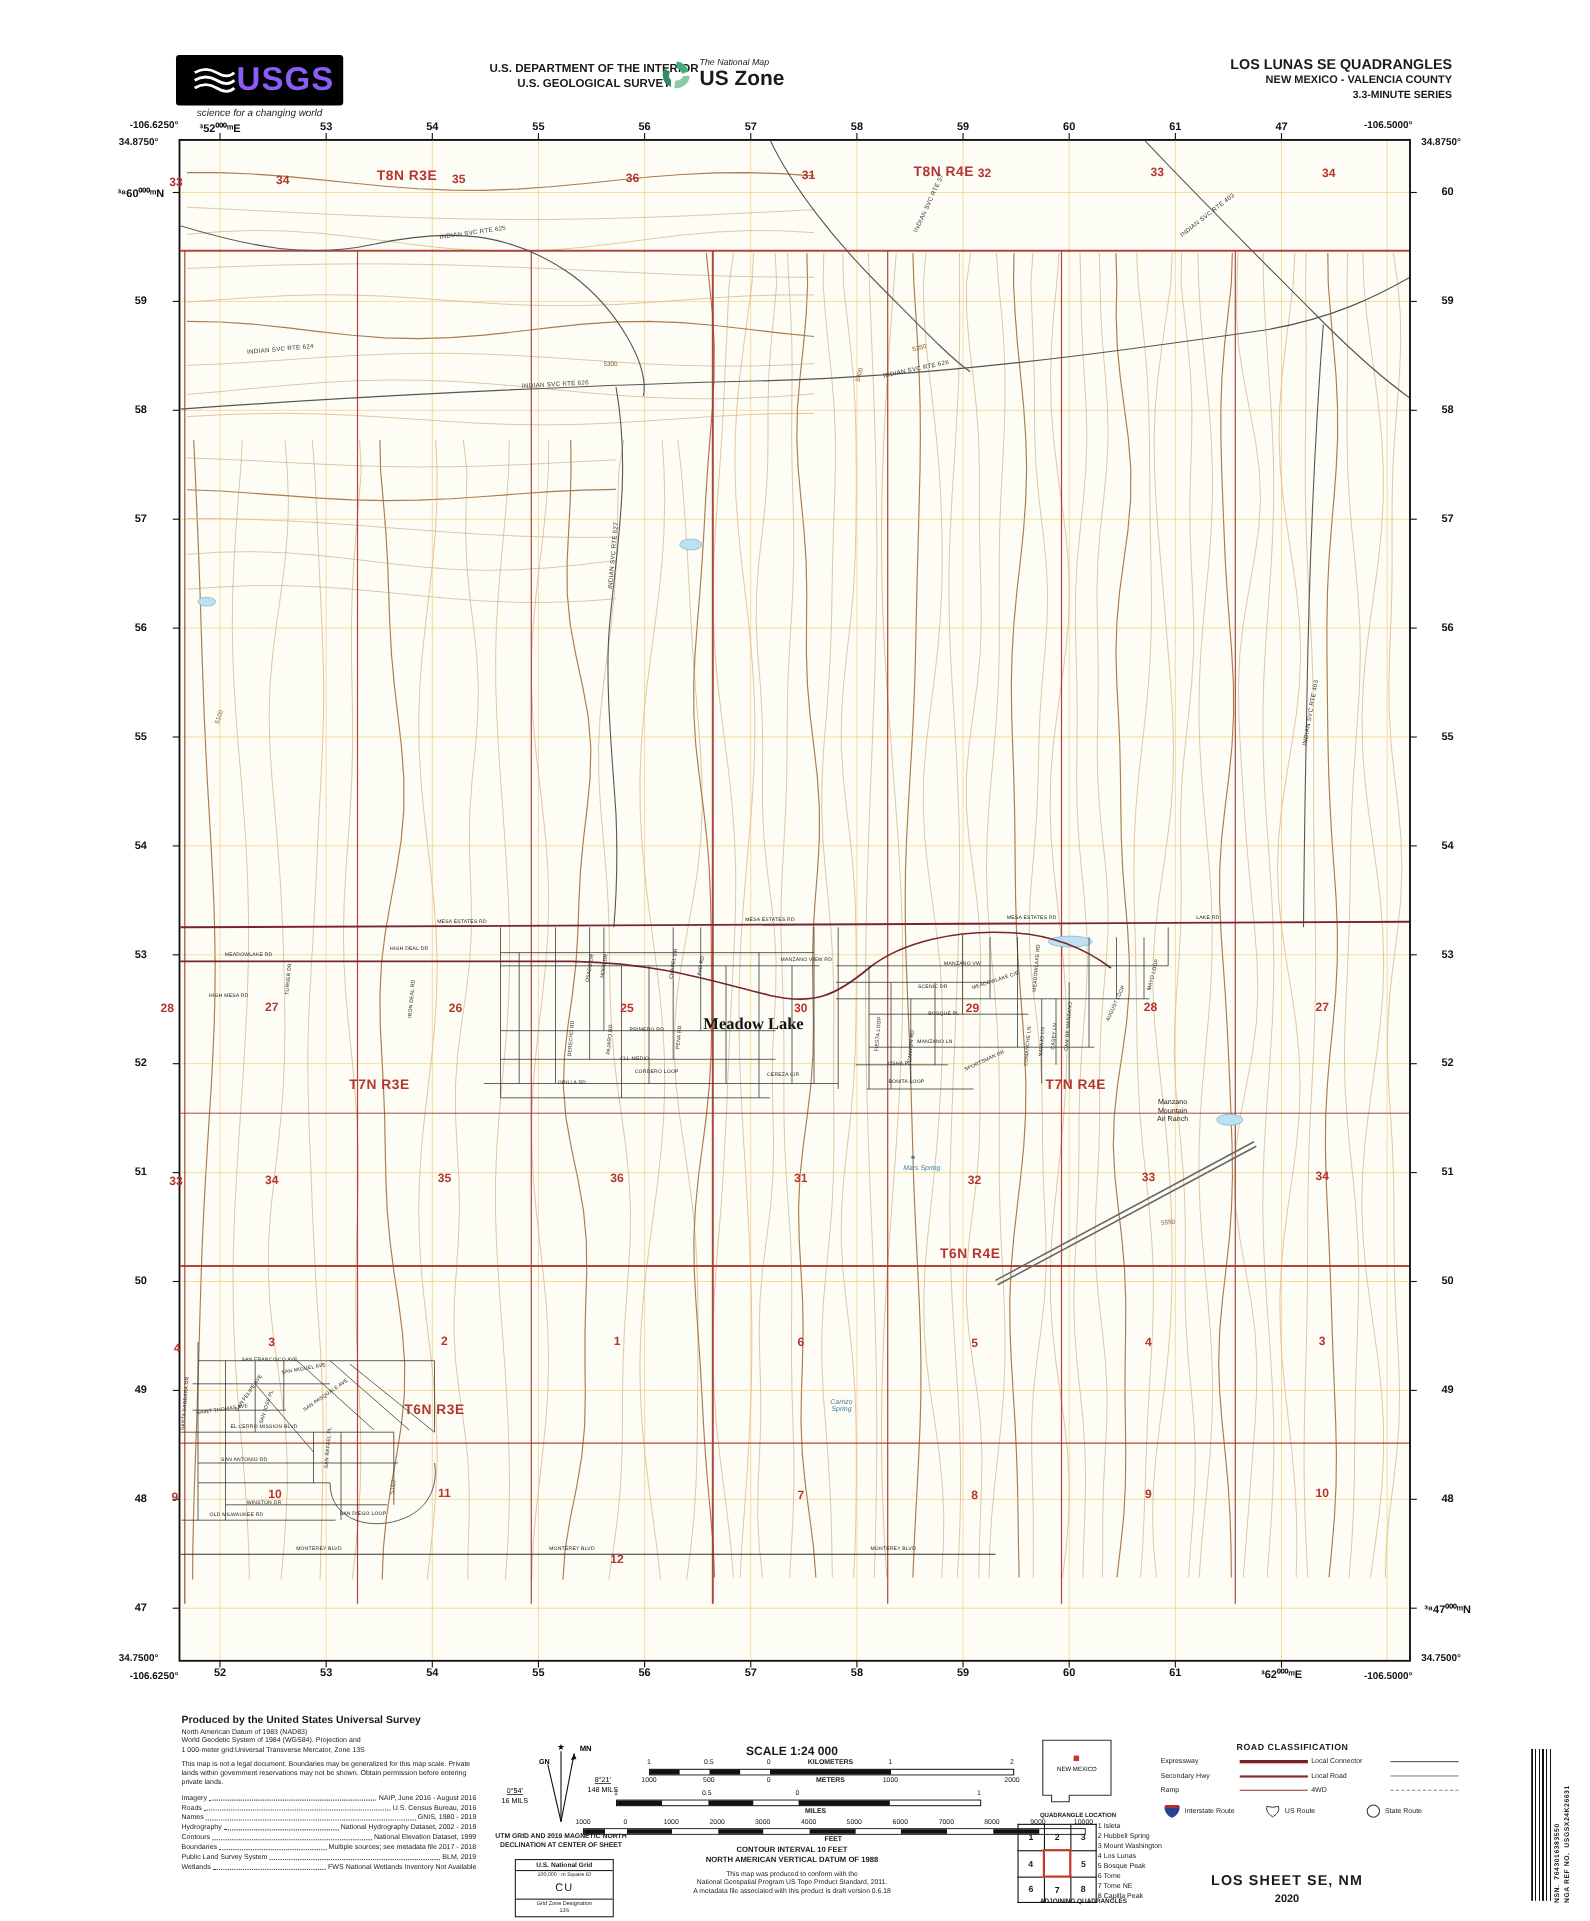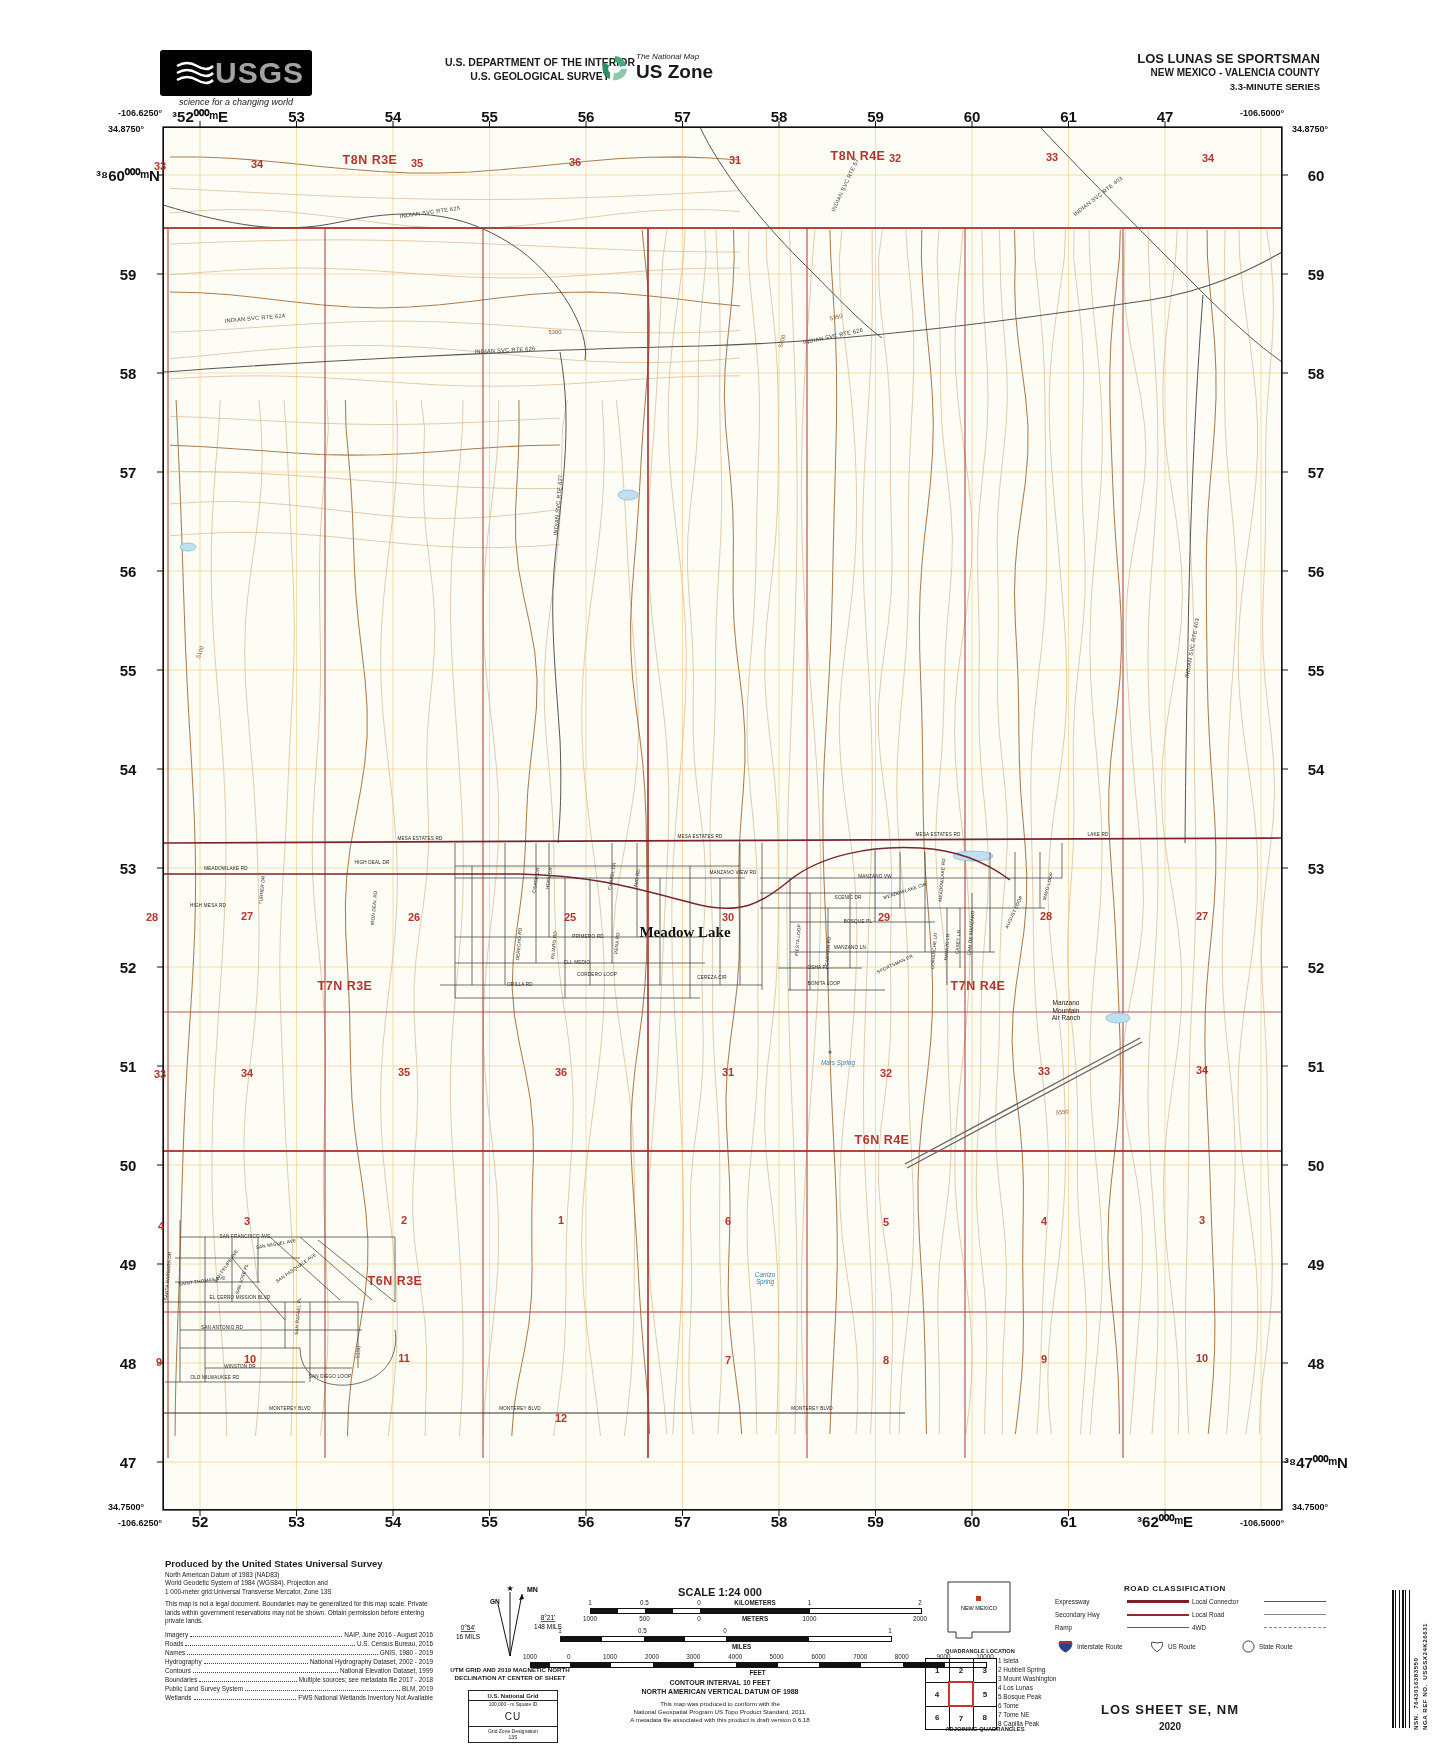--- a/index.html
+++ b/index.html
@@ -2,36 +2,36 @@
 <html><head>
 <meta charset="utf-8">
 <style>
   html,body{margin:0;padding:0;}
   body{width:1445px;height:1746px;position:relative;background:#fff;
        font-family:"Liberation Sans",sans-serif;color:#1a1a1a;overflow:hidden;}
   .abs{position:absolute;}
   
   #usgs-box{left:160px;top:50px;width:152px;height:46px;background:#000;border-radius:3px;
             display:flex;align-items:center;justify-content:flex-end;padding-right:8px;box-sizing:border-box;}
-  #usgs-box .usgs-word{color:#a3a3a3;font-size:30px;font-weight:bold;letter-spacing:1px;}
+  #usgs-box .usgs-word{color:#8b5cf6;font-size:30px;font-weight:bold;letter-spacing:1px;}
   #usgs-tagline{left:160px;top:97px;width:152px;font-size:9px;font-style:italic;text-align:center;}
   #dept{left:370px;top:55px;width:340px;text-align:center;font-weight:bold;font-size:10.5px;line-height:14px;}
   #natmap{left:600px;top:52px;width:160px;display:flex;align-items:center;}
   #natmap .nm-txt{margin-left:6px;}
   .nm-small{font-size:8px;font-style:italic;color:#222;}
   .nm-big{font-size:19px;font-weight:bold;}
   #quad-title{left:980px;top:52px;width:340px;text-align:right;line-height:14px;}
   #quad-title .t1{font-size:13px;font-weight:bold;}
   #quad-title .t2{font-size:10px;font-weight:bold;}
   #quad-title .t3{font-size:9.5px;font-weight:bold;}
   
   #map-bg{left:163px;top:127px;width:1119px;height:1383px;background:#fdfdf6;border:1.3px solid #111;box-sizing:border-box;}
   #mapsvg{left:0;top:0;}
   #map-labels .ml{position:absolute;transform:translate(-50%,-50%);white-space:pre-line;pointer-events:none;}
-  .lb-edge{font-size:15px;font-weight:bold;color:#111;white-space:nowrap;}
+  .lb-edge{font-size:10px;font-weight:bold;color:#111;white-space:nowrap;}
   .lb-corner{font-size:9px;font-weight:bold;color:#111;white-space:nowrap;}
   .lb-township{font-size:12.5px;font-weight:bold;color:#b5342d;letter-spacing:.5px;white-space:nowrap;}
   .lb-section{font-size:11px;color:#b5342d;font-weight:bold;}
   .lb-street{font-size:4.6px;color:#222;letter-spacing:.2px;white-space:nowrap;}
   .lb-route{font-size:5.6px;color:#333;letter-spacing:.3px;white-space:nowrap;}
   .lb-place{font-family:"Liberation Serif",serif;font-size:15px;font-weight:bold;color:#111;white-space:nowrap;}
   .lb-place-sm{font-size:6.5px;color:#222;text-align:center;line-height:7.5px;}
   .lb-water{font-size:6.3px;font-style:italic;color:#3c7fa3;text-align:center;line-height:7px;}
   .lb-contour{font-size:5.8px;color:#8a5a2b;white-space:nowrap;}
   
@@ -92,21 +92,21 @@
     <path d="M15,3 A12,12 0 0 1 26,12 L20,14 A6,6 0 0 0 15,9 Z" fill="#3fae7c"></path>
     <path d="M27,16 A12,12 0 0 1 13,27 L14,20 A6,6 0 0 0 21,16 Z" fill="#8cc9a8"></path>
     <path d="M10,26 A12,12 0 0 1 4,9 L9,13 A6,6 0 0 0 10,20 Z" fill="#2e8e63"></path>
   </svg>
   <span class="nm-txt">
     <div class="nm-small">The National Map</div>
     <div class="nm-big">US Zone</div>
   </span>
 </div>
 <div class="abs" id="quad-title">
-  <div class="t1">LOS LUNAS SE SPORTSMAN</div>
+  <div class="t1">LOS LUNAS SE QUADRANGLES</div>
   <div class="t2">NEW MEXICO - VALENCIA COUNTY</div>
   <div class="t3">3.3-MINUTE SERIES</div>
 </div>
 
 <div class="abs" id="map-bg"></div>
 <svg class="abs" id="mapsvg" width="1445" height="1746">
   <defs>
       <clipPath id="mapclip">
         <rect x="164" y="128" width="1117" height="1381"></rect>
       </clipPath>

